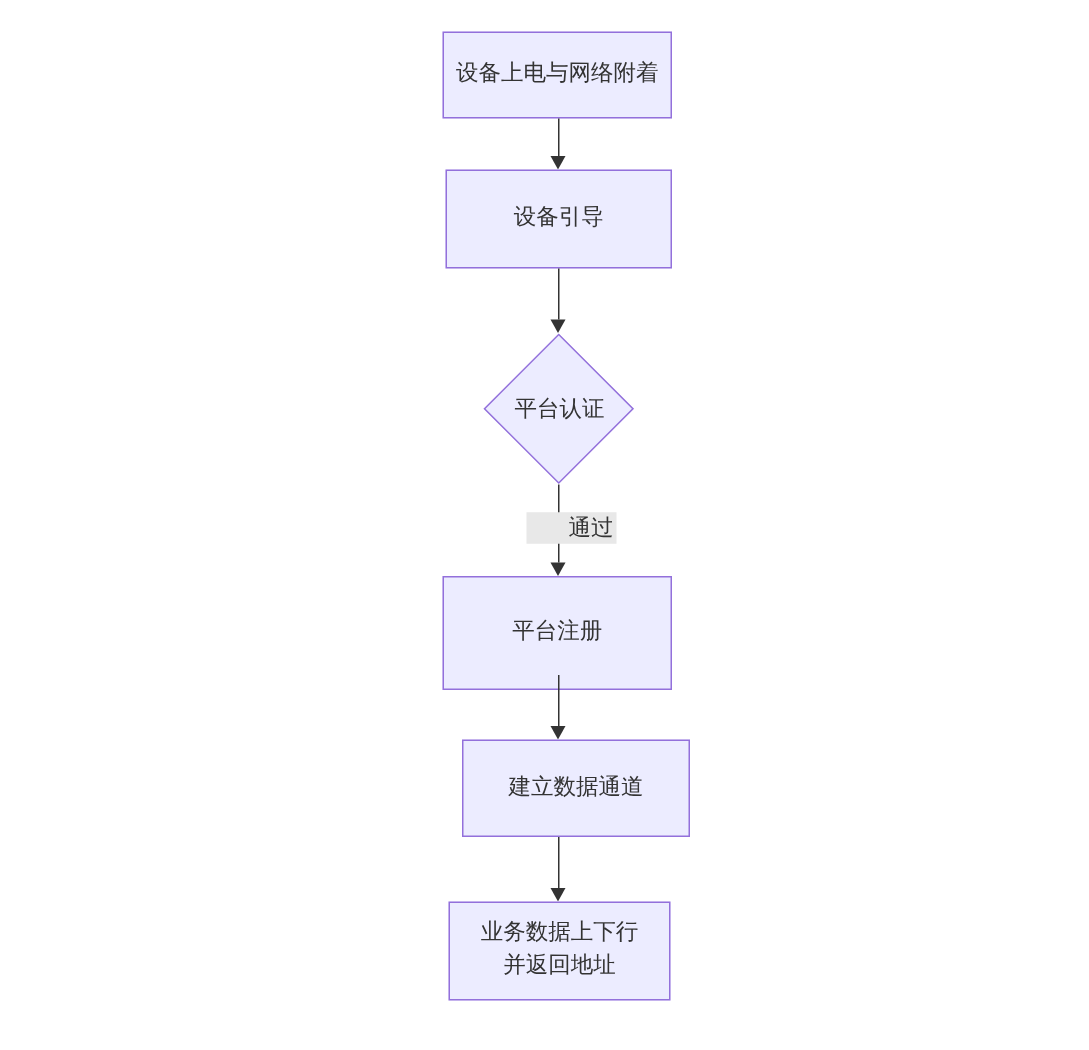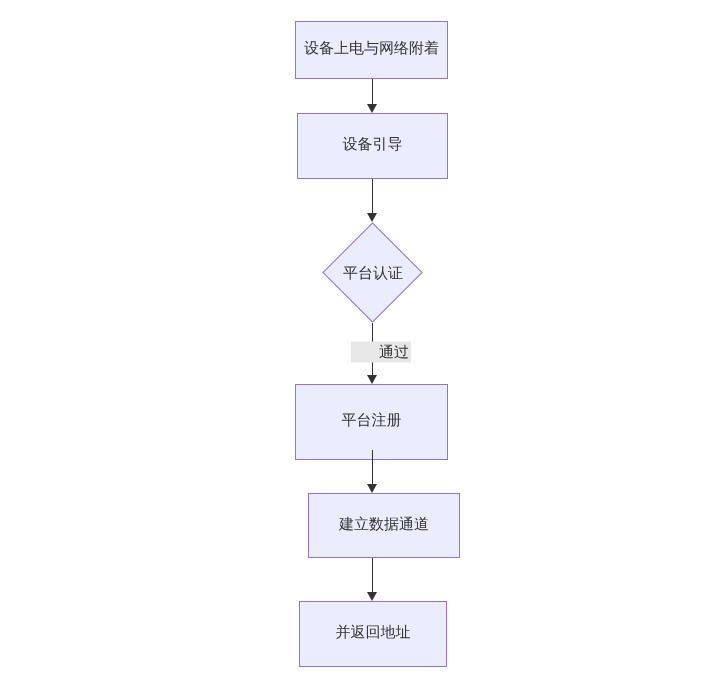--- a/index.html
+++ b/index.html
@@ -101,16 +101,17 @@
   <div class="arrowhead" style="left:367px; top:484px;"></div>
 
   <div class="node" style="left:308px; top:493px; width:152px; height:65px;">
     <div class="line">建立数据通道</div>
   </div>
 
   <div class="edge-line" style="left:372px; top:558px; height:34px;"></div>
   <div class="arrowhead" style="left:367px; top:592px;"></div>
 
   <div class="node" style="left:299px; top:601px; width:148px; height:66px;">
+    <div class="line">业务数据上下行</div>
     <div class="line">并返回地址</div>
   </div>
 
 </div>
 
 </body></html>

